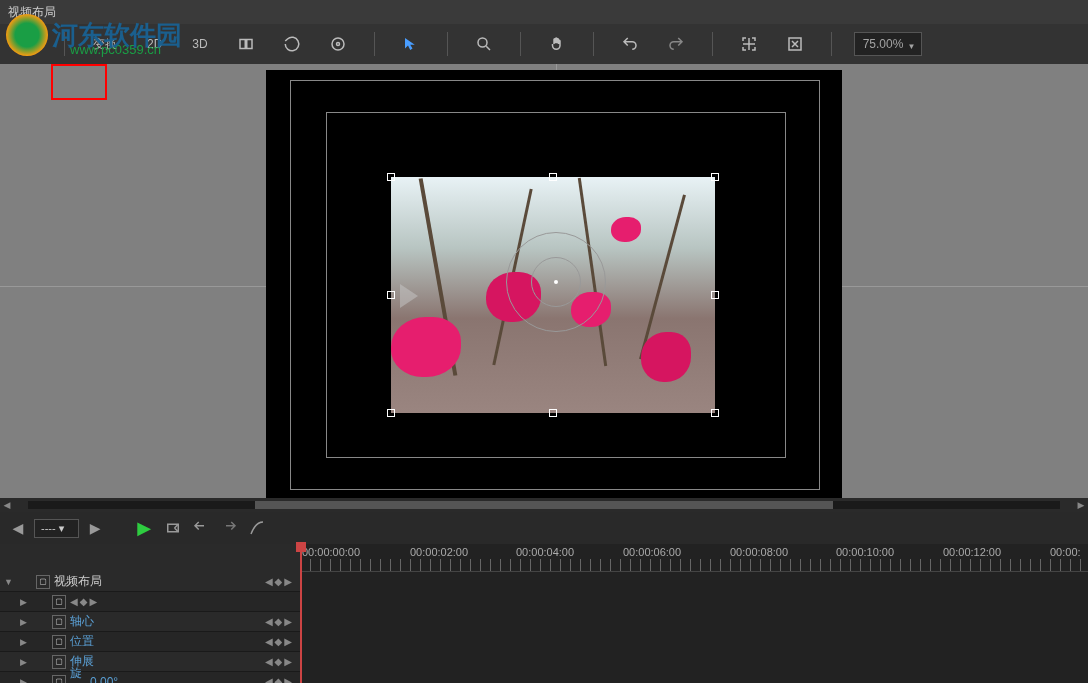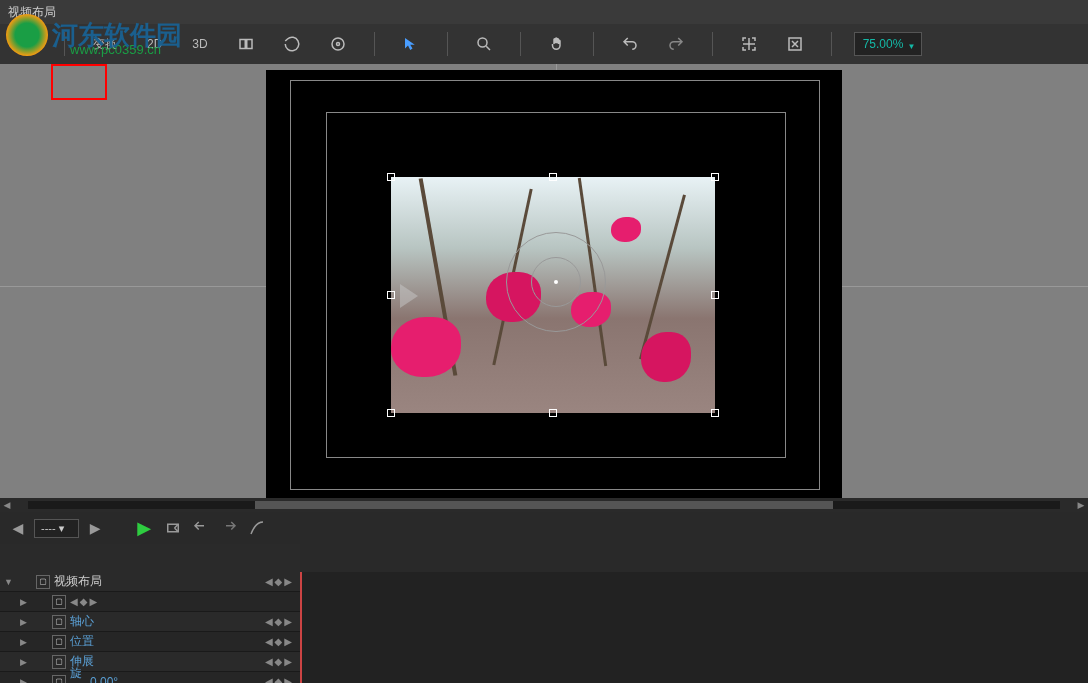--- a/index.html
+++ b/index.html
@@ -7,21 +7,21 @@
 .title-bar { background: #3a3a3a; height: 24px; padding: 4px 8px; font-size: 12px; color: #ccc; }
 .watermark { position: absolute; top: 14px; left: 6px; z-index: 100; display: flex; align-items: center; }
 .watermark-logo { width: 42px; height: 42px; background: radial-gradient(circle, #1a9e45 40%, #f39c12 70%, #c0392b 90%); border-radius: 50%; }
 .watermark-text { font-size: 26px; font-weight: bold; color: #1a5f8e; margin-left: 4px; }
 .watermark-url { position: absolute; top: 42px; left: 70px; font-size: 13px; color: #1a9e45; }
 .toolbar { background: #333; height: 40px; display: flex; align-items: center; padding: 0 6px; gap: 18px; }
 .tool-btn { width: 28px; height: 28px; display: flex; align-items: center; justify-content: center; cursor: pointer; font-size: 12px; color: #bbb; border-radius: 2px; }
 .tool-btn.active { color: #4a9eff; }
 .tool-label { font-size: 12px; color: #bbb; padding: 0 6px; cursor: pointer; }
 .separator { width: 1px; height: 24px; background: #555; margin: 0 4px; }
-.zoom-select { background: #222; color: #14b8a6; border: 1px solid #555; padding: 4px 18px 4px 8px; font-size: 12px; position: relative; }
+.zoom-select { background: #222; color: #a3a3a3; border: 1px solid #555; padding: 4px 18px 4px 8px; font-size: 12px; position: relative; }
 .zoom-caret { position: absolute; right: 6px; top: 9px; font-size: 8px; }
 .preview-area { height: 448px; background: #808080; position: relative; overflow: hidden; }
 .red-highlight { position: absolute; top: 0px; left: 51px; width: 56px; height: 36px; border: 2px solid #ff0000; z-index: 50; }
 .crosshair-h { position: absolute; top: 222px; left: 0; right: 0; height: 1px; background: #aaa; opacity: 0.6; }
 .crosshair-v { position: absolute; left: 556px; top: 0; bottom: 0; width: 1px; background: #aaa; opacity: 0.6; }
 .canvas-black { position: absolute; top: 6px; left: 266px; width: 576px; height: 432px; background: #000; }
 .safe-zone-outer { position: absolute; top: 16px; left: 290px; width: 530px; height: 410px; border: 1px solid #888; }
 .safe-zone-inner { position: absolute; top: 48px; left: 326px; width: 460px; height: 346px; border: 1px solid #888; }
 .video-frame { position: absolute; top: 113px; left: 391px; width: 324px; height: 236px; }
 .video-img { width: 100%; height: 100%; background: linear-gradient(180deg, #e8f2f5 0%, #b8c5c2 30%, #8a7570 60%, #9a8580 100%); position: relative; overflow: hidden; }
@@ -224,20 +224,34 @@
         </svg>
       </div>
     <div class="tc-btn">
         <svg viewBox="0 0 24 24" fill="none" stroke="#999" stroke-width="2">
           <path d="M4 20 Q 10 4 20 4"></path>
         </svg>
       </div>
   </div>
   <div style="display:flex;">
     <div style="width:300px;height:28px;background:#2a2a2a;"></div>
+    <div class="timeline-ruler" style="flex:1;margin-left:0;">
+      <span class="time-mark" style="left:2px">00:00:00:00</span>
+      <span class="time-mark" style="left:110px">00:00:02:00</span>
+      <span class="time-mark" style="left:216px">00:00:04:00</span>
+      <span class="time-mark" style="left:323px">00:00:06:00</span>
+      <span class="time-mark" style="left:430px">00:00:08:00</span>
+      <span class="time-mark" style="left:536px">00:00:10:00</span>
+      <span class="time-mark" style="left:643px">00:00:12:00</span>
+      <span class="time-mark" style="left:750px">00:00:</span>
+      <div class="ruler-ticks"></div>
+      <div class="playhead">
+          <div class="playhead-head"></div>
+        </div>
+    </div>
   </div>
   <div class="tracks-area">
     <div class="tracks-left">
       <div class="track-row">
         <span class="expand-arrow">▼</span>
         <span style="width:16px"></span>
         <span class="track-icon">▢</span>
         <span class="track-label white">视频布局</span>
         <div class="keyframe-nav">
             <span class="kf-btn">◀</span>

